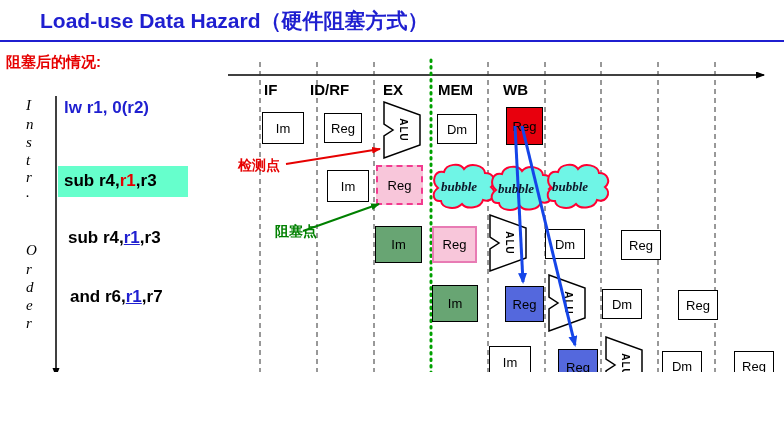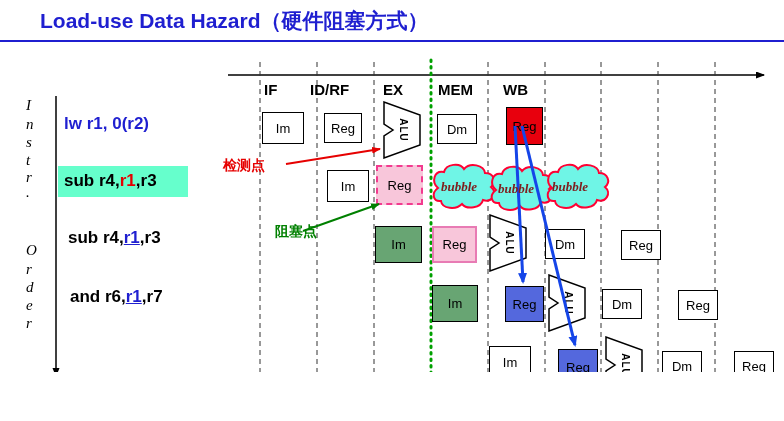--- a/index.html
+++ b/index.html
@@ -29,22 +29,22 @@
   .pbox.red{background:#e8000d;}
   .pbox.blue{background:#5468dd;}
   .pbox.green{background:#68a573;}
   .pbox.pink{background:#f8c6da;border:2px solid #e87bb4;}
   .pbox.pinkdash{background:#f8c6da;border:2px dashed #f23a8f;}
   .alu{position:absolute;z-index:3;width:40px;height:58px;}
   .alu svg{position:absolute;left:0;top:0;}
   .alu-t{position:absolute;left:50%;top:50%;transform:translate(-50%,-50%) rotate(90deg);
          font:bold 10px "Liberation Sans",sans-serif;letter-spacing:1px;color:#000;}
   
-  .bub{position:absolute;z-index:9;font:italic bold 13px "Liberation Serif",serif;color:#7f1d1d;}
-  .ann-red{position:absolute;left:223px;top:157px;z-index:9;font:bold 14px "Liberation Sans",sans-serif;color:#e60000;}
+  .bub{position:absolute;z-index:9;font:italic bold 13px "Liberation Serif",serif;color:#0f172a;}
+  .ann-red{position:absolute;left:238px;top:157px;z-index:9;font:bold 14px "Liberation Sans",sans-serif;color:#e60000;}
   .ann-green{position:absolute;left:256px;top:223px;z-index:9;font:bold 14px "Liberation Sans",sans-serif;color:#008000;padding-left:19px;}
 </style>
 </head>
 <body>
 
 <div class="slide">
 
   <svg class="layer under" width="784" height="421">
     <defs>
       <marker id="ab" markerWidth="10" markerHeight="8" refX="8" refY="3.5" orient="auto" markerUnits="userSpaceOnUse">
@@ -62,41 +62,42 @@
       <line x1="601" y1="62" x2="601" y2="414"></line>
       <line x1="658" y1="62" x2="658" y2="414"></line>
       <line x1="715" y1="62" x2="715" y2="414"></line>
     </g>
     <line x1="431" y1="60" x2="431" y2="418" stroke="#00a000" stroke-width="3" stroke-dasharray="1.5,5" stroke-linecap="round"></line>
   </svg>
 
   <div class="title"><span>Load-use Data Hazard</span><span>（硬件阻塞方式）</span></div>
   <div class="title-rule"></div>
 
+  <div class="cap-red">阻塞后的情况:</div>
 
   <div class="stage" style="left:264px">IF</div>
   <div class="stage" style="left:310px">ID/RF</div>
   <div class="stage" style="left:383px">EX</div>
   <div class="stage" style="left:438px">MEM</div>
   <div class="stage" style="left:503px">WB</div>
 
   <span class="vlet" style="top:97px">I</span>
   <span class="vlet" style="top:116px">n</span>
   <span class="vlet" style="top:134px">s</span>
   <span class="vlet" style="top:152px">t</span>
   <span class="vlet" style="top:169px">r</span>
   <span class="vlet" style="top:184px">.</span>
   <span class="vlet" style="top:242px">O</span>
   <span class="vlet" style="top:261px">r</span>
   <span class="vlet" style="top:279px">d</span>
   <span class="vlet" style="top:297px">e</span>
   <span class="vlet" style="top:315px">r</span>
 
   <div class="hl"></div>
-  <div class="ins ins-lw" style="left:64px;top:114px"><span>lw r1, 0(r2)</span></div>
+  <div class="ins ins-lw" style="left:64px;top:98px"><span>lw r1, 0(r2)</span></div>
   <div class="ins" style="left:64px;top:171px"><span>sub r4,</span><span class="r-red">r1</span><span>,r3</span></div>
   <div class="ins" style="left:68px;top:228px"><span>sub r4,</span><span class="r-blue">r1</span><span>,r3</span></div>
   <div class="ins" style="left:70px;top:287px"><span>and r6,</span><span class="r-blue">r1</span><span>,r7</span></div>
 
   <div class="pbox" style="left:262px;top:112px;width:42px;height:32px">
       <span>Im</span>
     </div>
   <div class="pbox" style="left:324px;top:113px;width:38px;height:30px">
       <span>Reg</span>
     </div>

